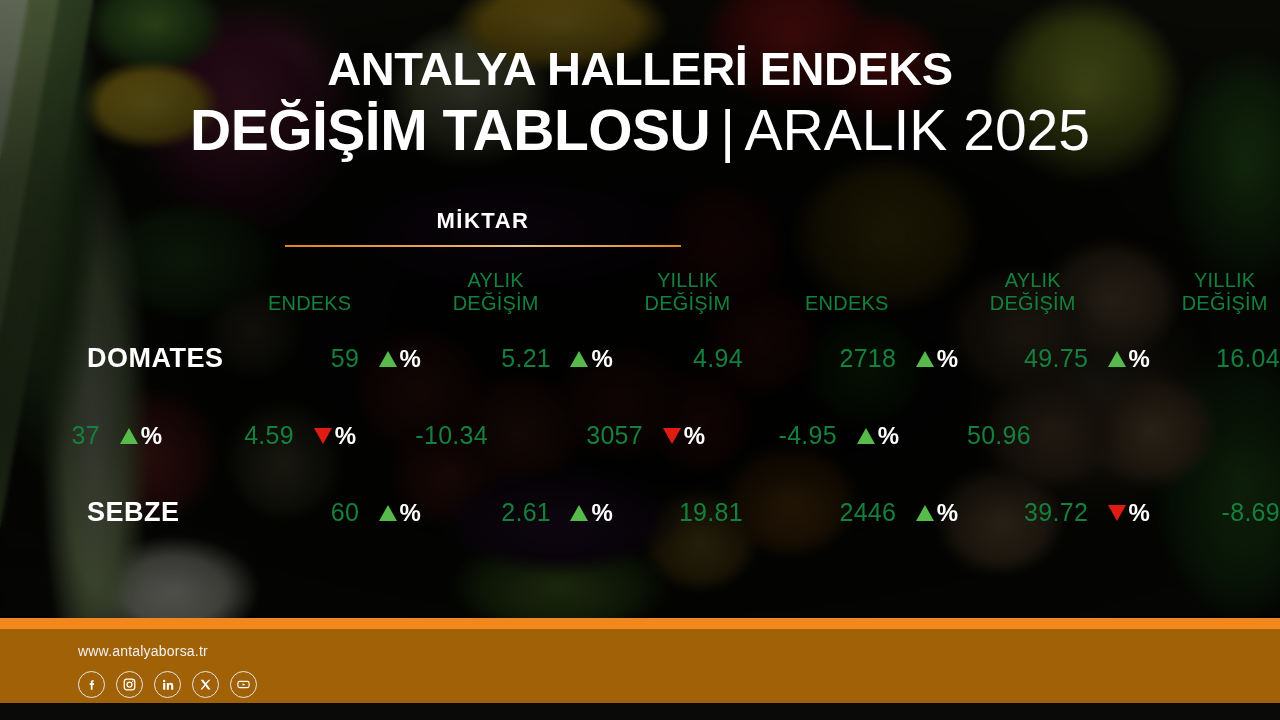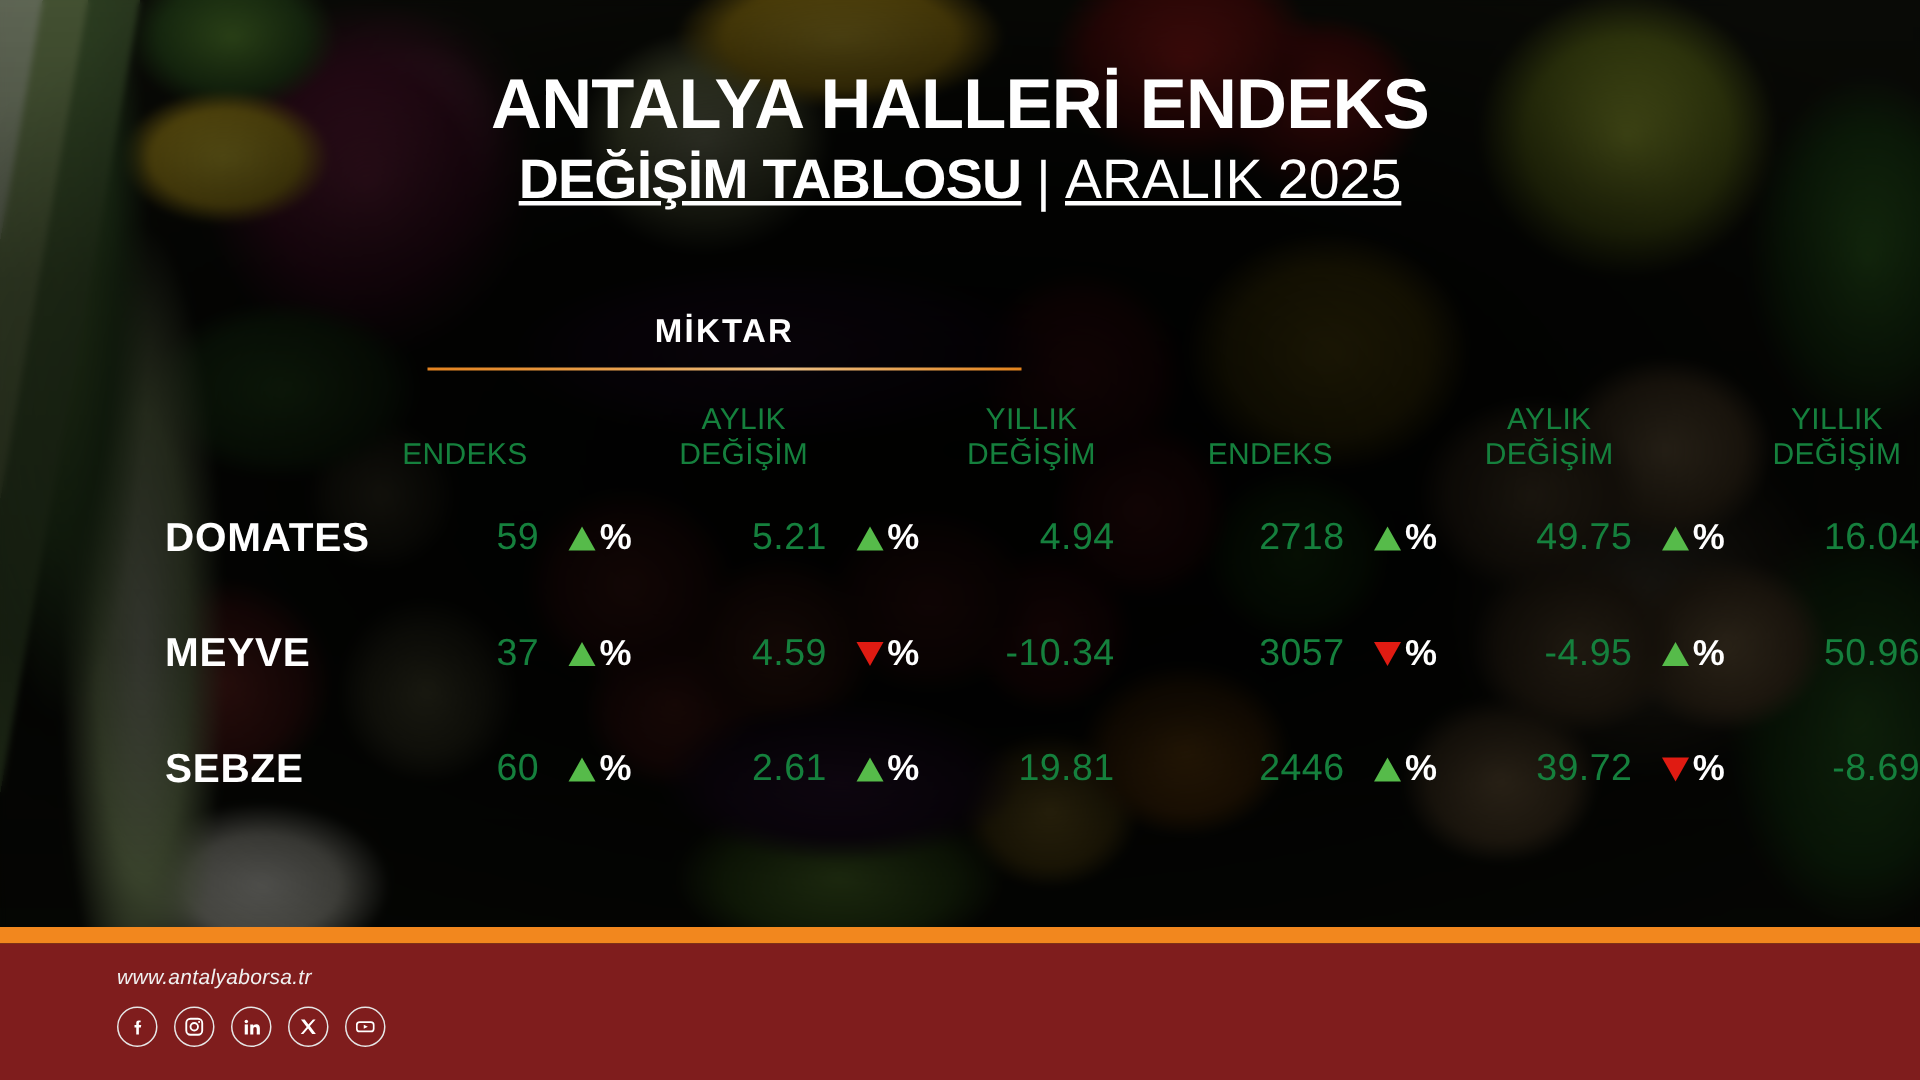--- a/index.html
+++ b/index.html
@@ -91,21 +91,21 @@
       linear-gradient(180deg, rgba(0,0,0,0.30) 0%, rgba(0,0,0,0.52) 30%, rgba(0,0,0,0.58) 70%, rgba(0,0,0,0.46) 100%);
   }
 
   
   #title-block {
     position:absolute; left:0; top:44px; width:1280px;
     text-align:center; z-index:5;
   }
   .title-line { color:#ffffff; line-height:1.06; letter-spacing:-0.5px; }
   .t1 { font-size:47px; font-weight:bold; }
-  .t2 { font-size:37px; font-weight:bold; margin-top:6px;text-decoration:underline; }
+  .t2 { font-size:57px; font-weight:bold; margin-top:6px; }
   .t2 .sep { font-weight:300; color:#fff; margin:0 10px; position:relative; top:1px; }
   .t2 .month { font-weight:400; letter-spacing:0px; }
 
   
   .group { position:absolute; z-index:5; text-align:center; }
   #group-miktar { left:285px; top:208px; width:396px; }
   #group-fiyat  { left:755px; top:208px; width:426px; }
   .group-title {
     color:#ffffff; font-size:22px; font-weight:bold; letter-spacing:1.5px;text-align:center;
   }
@@ -114,21 +114,21 @@
     background:linear-gradient(90deg, #f08a22 0%, #f5ab55 35%, #f7c98b 60%, #f3a34a 85%, #ef8a1f 100%);
     opacity:0.95;
   }
 
   
   #table { position:absolute; left:0; top:262px; width:1280px; z-index:5; }
   .sub-row { display:flex; align-items:flex-end; height:58px; }
   .data-row { display:flex; align-items:center; height:77px; }
 
   .c { display:flex; align-items:center; justify-content:flex-end; }
-  .c-label   { width:262px; padding-right:14px; justify-content:flex-start; padding-left:110px; }
+  .c-label   { width:262px; padding-right:14px; justify-content:flex-start; padding-left:87px; }
   .c-index   { width:100px; }
   .c-arrow   { width:82px;  justify-content:center; }
   .c-val     { width:112px; }
   .c-gap     { width:55px; }
 
   .sub-head {
     color:#15803d; font-size:20px; font-weight:400; line-height:1.12;
     text-align:center; letter-spacing:0.2px; width:100%;
     padding-bottom:6px;
   }
@@ -147,22 +147,22 @@
   .tri.up   { border-left:9px solid transparent; border-right:9px solid transparent; border-bottom:16px solid #56bb4a; }
   .tri.down { border-left:9px solid transparent; border-right:9px solid transparent; border-top:16px solid #e01b12; }
   .pct { color:#ffffff; font-size:24px; font-weight:bold; }
 
   
   #orange-bar {
     position:absolute; left:0; top:618px; width:1280px; height:11px;
     background:#f2871e; z-index:6;
   }
   #footer {
-    position:absolute; left:0; top:629px; width:1280px; height:91px;
-    background:#7f1d1d; z-index:6;font-style:italic;
+    position:absolute; left:0; top:629px; width:1280px; height:74px;
+    background:#a16207; z-index:6;
   }
   #f-left { position:absolute; left:78px; top:14px; }
   #site { color:#f0f0f0; font-size:14px; letter-spacing:0.2px; }
   #social { display:flex; gap:11px; margin-top:12px; }
   .soc {
     width:27px; height:27px; border-radius:50%;
     border:1.4px solid #e6e6e6; color:#ffffff;
     display:flex; align-items:center; justify-content:center;
   }
   .soc svg { display:block; }
@@ -261,23 +261,20 @@
             <span class="arrow-cell">
               <span class="tri up"></span>
               <span class="pct">%</span>
             </span>
           </div>
           <div class="c c-val">
             <span class="num">16.04</span>
           </div>
         </div>
         <div class="data-row">
-          <div class="c c-label">
-            <span class="row-name">MEYVE</span>
-          </div>
           <div class="c c-index">
             <span class="num">37</span>
           </div>
           <div class="c c-arrow">
             <span class="arrow-cell">
               <span class="tri up"></span>
               <span class="pct">%</span>
             </span>
           </div>
           <div class="c c-val">

